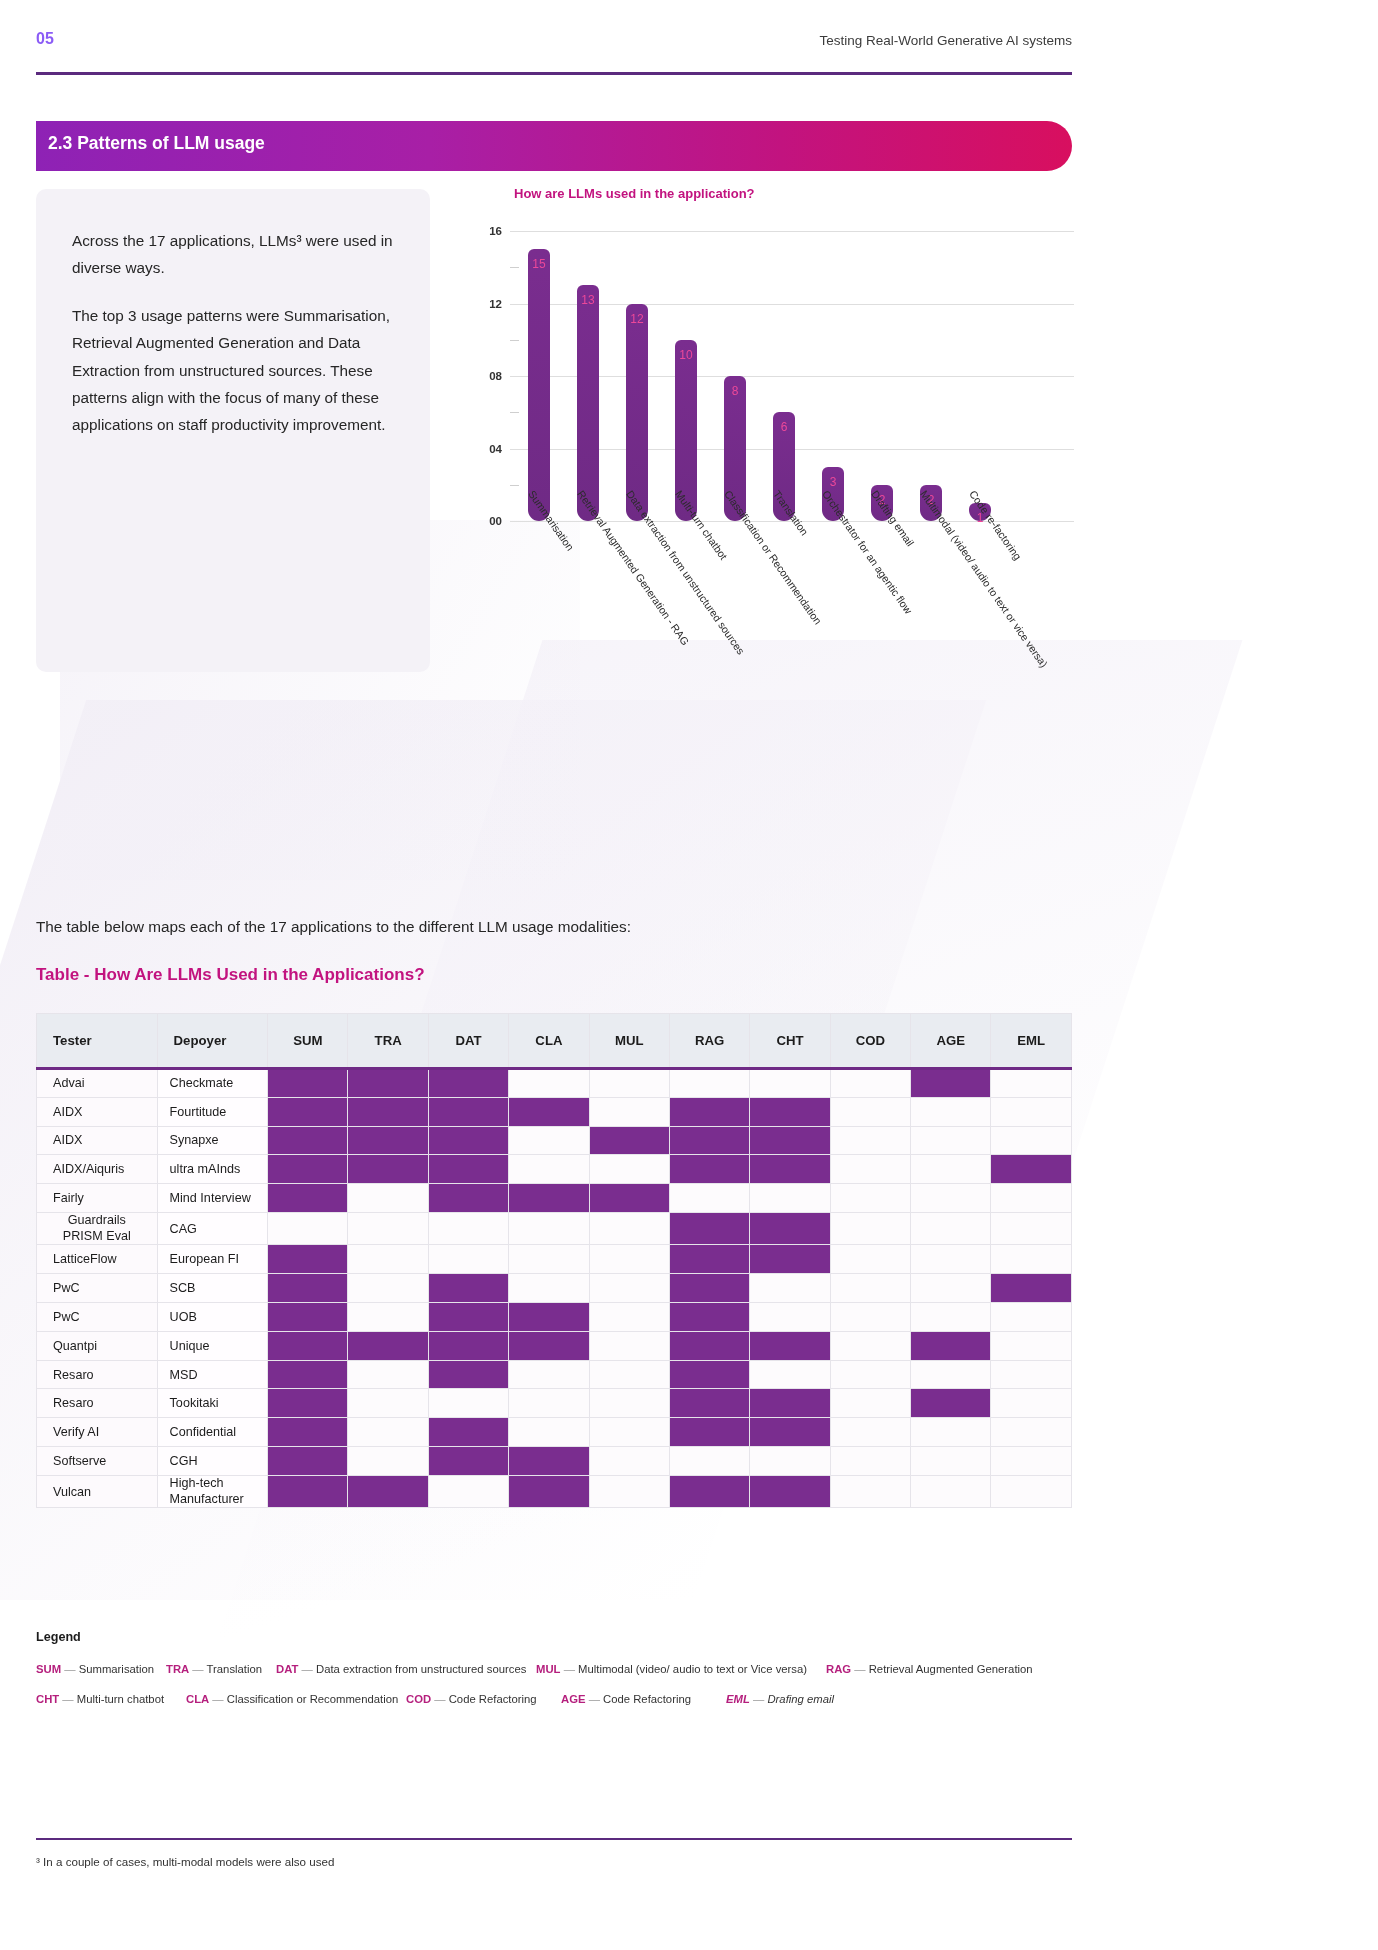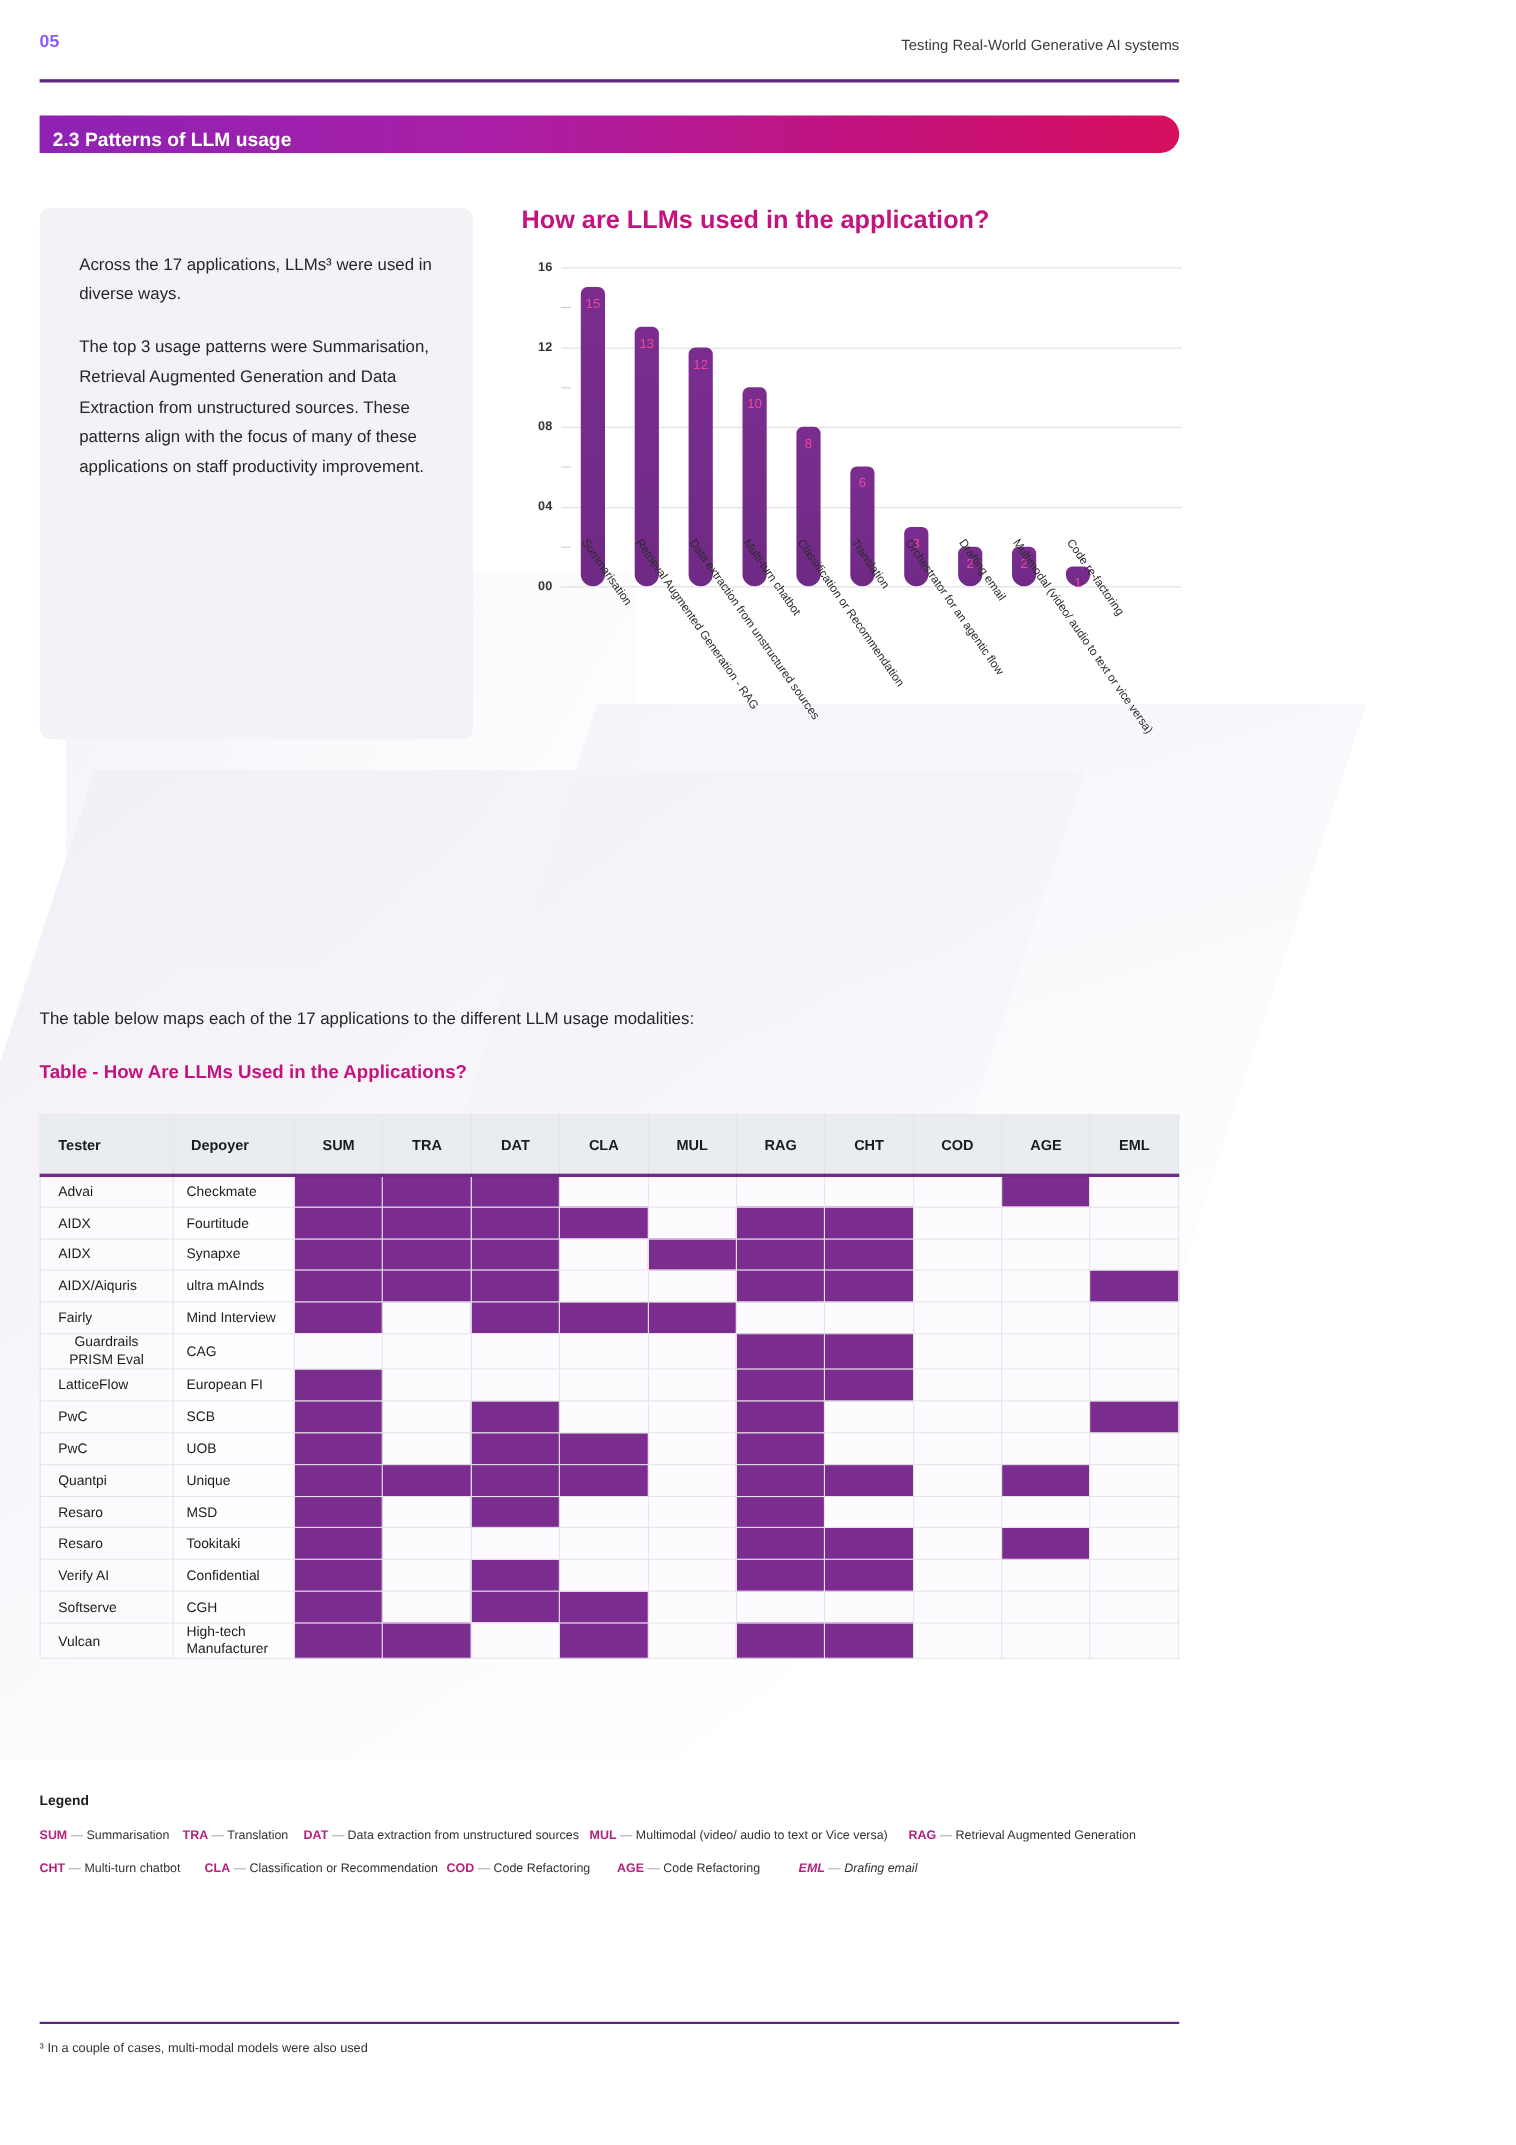--- a/index.html
+++ b/index.html
@@ -22,35 +22,35 @@
   .wm3 { left: 60px; top: 520px; width: 520px; height: 360px;
          background: linear-gradient(120deg, rgba(243,240,247,0.8), rgba(255,255,255,0)); }
 
   
   .hdr { position: absolute; left: 36px; top: 30px; width: 1036px; height: 40px; }
   .pg-num { position: absolute; left: 0; top: 0; font-size: 16px; font-weight: 700; color: #8b5cf6; letter-spacing: .2px; }
   .hdr-title { position: absolute; right: 0; top: 3px; font-size: 13.5px; color: #3c3c3c; }
   .hdr-rule { position: absolute; left: 36px; top: 72px; width: 1036px; height: 2.5px; background: #5b2a7e; }
 
   
-  .banner { position: absolute; left: 36px; top: 105px; width: 1036px; height: 34px;
+  .banner { position: absolute; left: 36px; top: 121px; width: 1036px; height: 50px;
             background: linear-gradient(90deg, #8e22b5 0%, #a81fa6 38%, #c2137f 72%, #d80f5f 100%);
             border-top-right-radius: 46px; border-bottom-right-radius: 46px; }
   .banner-txt { position: absolute; left: 12px; top: 12px; font-size: 17.5px; font-weight: 700; color: #fff; }
 
   
   .card { position: absolute; left: 36px; top: 189px; width: 394px; height: 483px;
           background: #f4f2f7; border-radius: 10px; }
   .card-inner { position: absolute; left: 36px; top: 38px; width: 330px; }
   .card-inner p { font-size: 15.3px; line-height: 1.79; color: #262626; margin-bottom: 20px; }
   .card-inner p:last-child { margin-bottom: 0; }
 
   
   .chart-wrap { position: absolute; left: 474px; top: 186px; width: 610px; height: 530px; }
-  .chart-title { font-size: 23px; font-weight: 700; color: #c2137f; margin-bottom: 30px; }
+  .chart-title { font-size: 13px; font-weight: 700; color: #c2137f; margin-bottom: 30px; margin-left: 40px; }
   .plot { position: relative; width: 600px; height: 290px; margin-left: 0; }
   .y-lab { position: absolute; left: 0; width: 28px; text-align: right;
            font-size: 11.5px; font-weight: 700; color: #333; transform: translateY(-50%); }
   .gridline { position: absolute; left: 36px; right: 0; height: 1px; background: #dedede; }
   .minor-tick { position: absolute; left: 36px; width: 9px; height: 1px; background: #cfcfcf; }
   .bars { position: absolute; left: 40px; bottom: 0; right: 4px; height: 290px; }
   .bar-col { position: absolute; bottom: 0; width: 22px; }
   .bar { position: absolute; bottom: 0; width: 22px;
          background: linear-gradient(180deg,#7a2d8f 0%, #6f2a85 100%);
          border-top-left-radius: 6px; border-top-right-radius: 6px;

